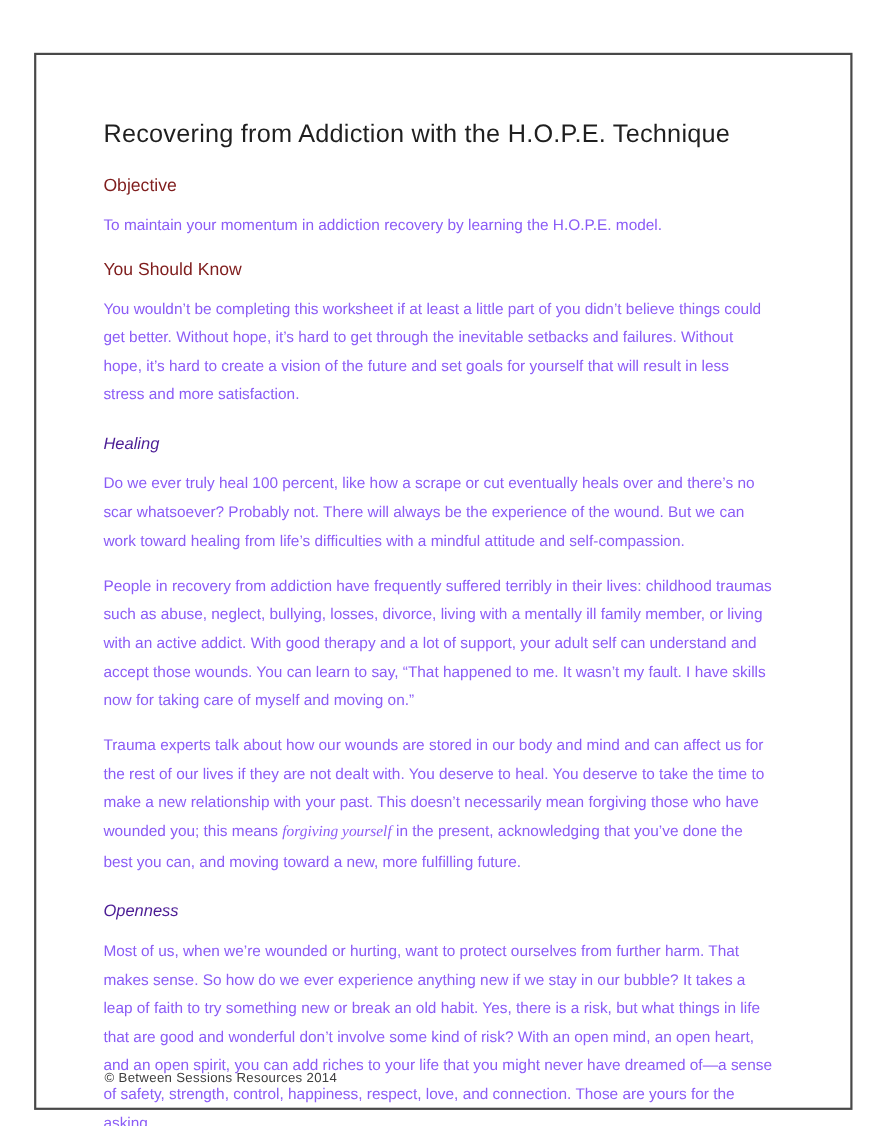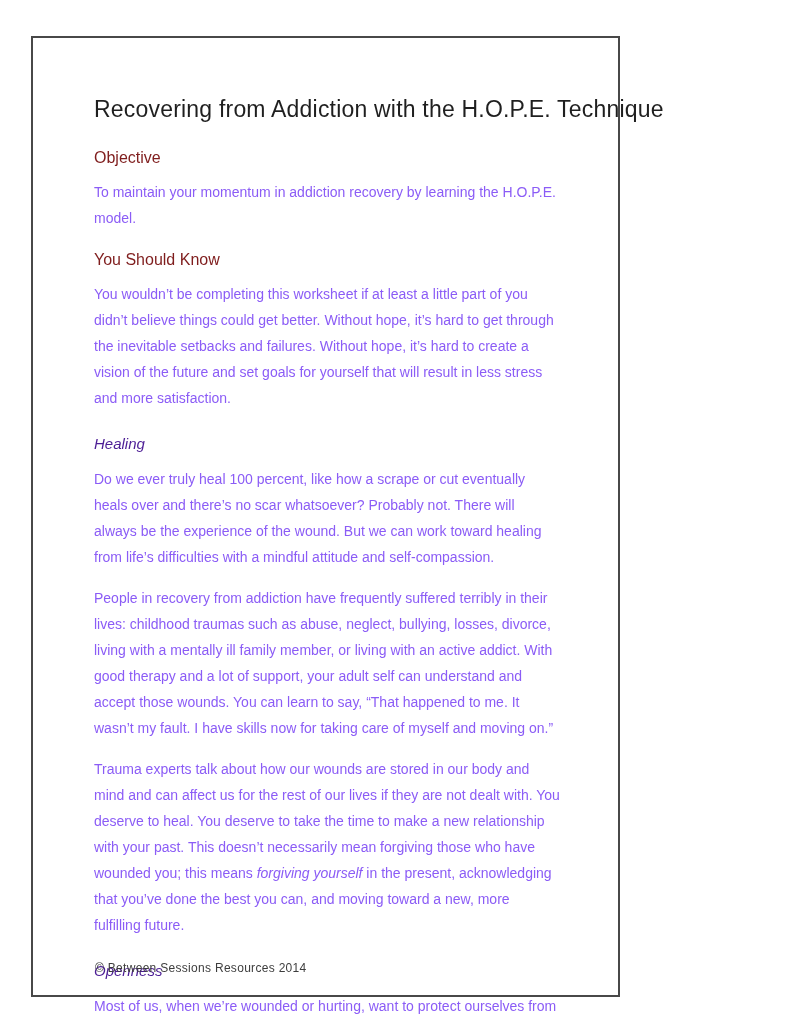--- a/index.html
+++ b/index.html
@@ -6,22 +6,22 @@
     margin: 0;
     padding: 0;
     background: #ffffff;
     width: 791px;
     height: 1024px;
     font-family: "Liberation Sans", sans-serif;
     -webkit-font-smoothing: antialiased;
   }
   .page {
     position: relative;
-    margin: 36px 0 0 31px;
-    width: 589px;
+    margin: 48px 0 0 31px;
+    width: 744px;
     height: 961px;
     box-sizing: border-box;
     border: 2px solid #484848;
     background: #ffffff;
   }
   .content {
     padding: 58px 58px 0 61px;
   }
   h1.doc-title {
     font-size: 23px;
@@ -48,21 +48,21 @@
     font-size: 14px;
     line-height: 26px;
     color: #8b5cf6;
     margin: 0 0 15px 0;
     max-width: 608px;
   }
   .gap-before {
     margin-top: 34px;
   }
   .b { font-weight: 700; }
-  .i { font-style: italic; }
+  .i { font-style: italic; font-family: Liberation Serif, serif; }
   .footer {
     position: absolute;
     left: 62px;
     bottom: 20px;
     font-size: 12px;
     color: #3d3d3d;
     letter-spacing: 0.3px;
   }
 </style>
 </head>

